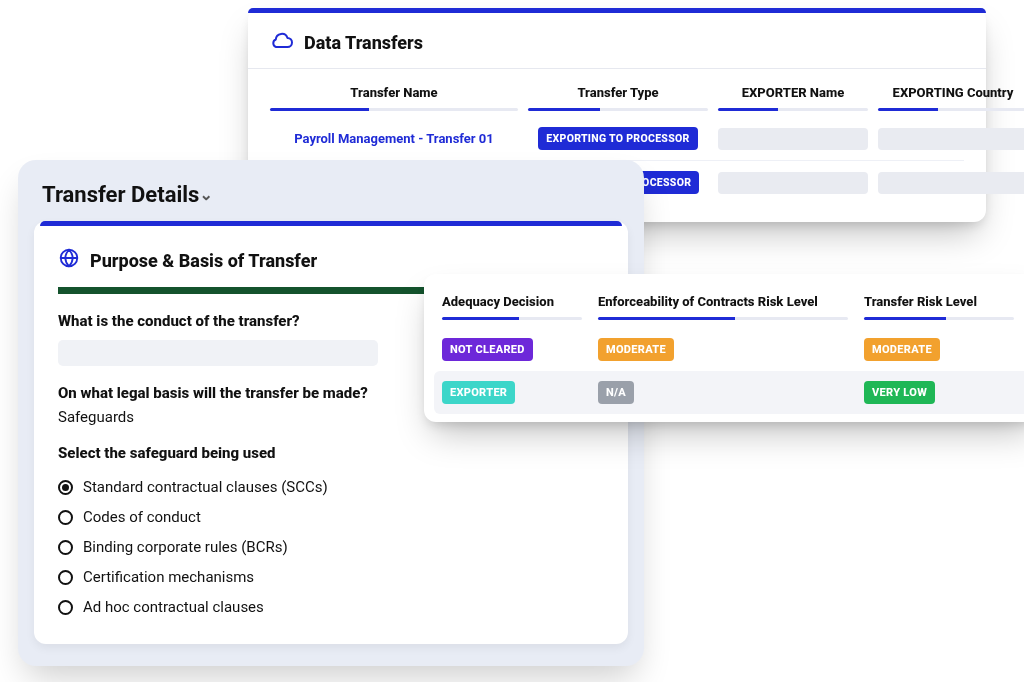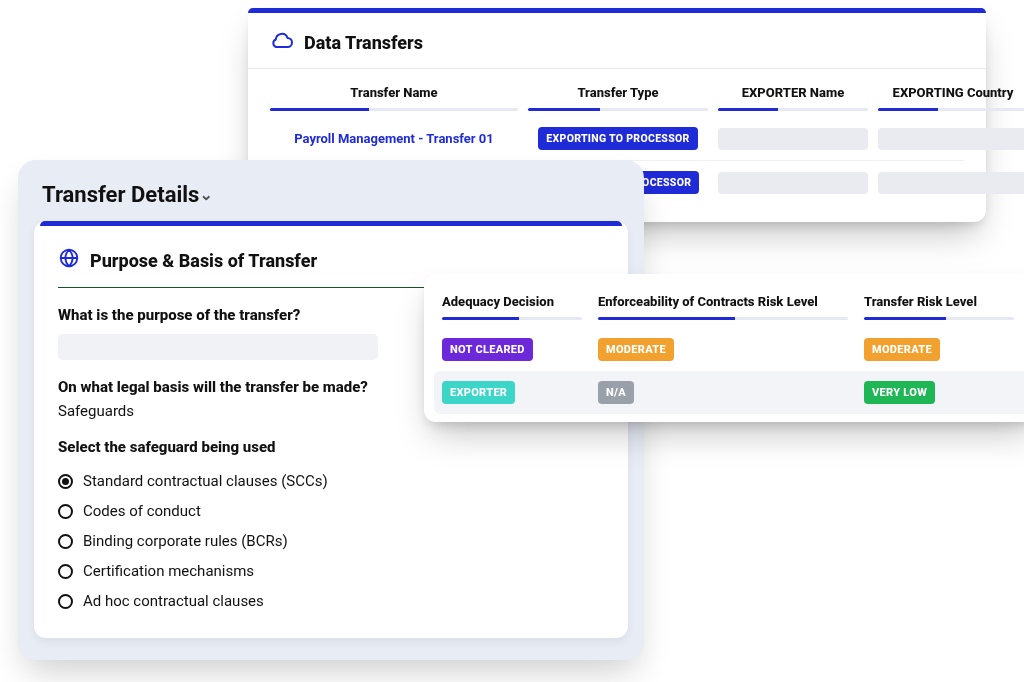--- a/index.html
+++ b/index.html
@@ -43,21 +43,21 @@
   .details-title { display:flex; align-items:center; gap:0; font-size:22px; font-weight:700; color:#111; padding: 4px 8px 14px;}
   .chev { font-size:16px; color:#555; }
   .inner-card {
     position:relative; background:#fff; border-radius:12px; padding: 20px 24px 22px;
     box-shadow: 0 4px 10px rgba(0,0,0,.06);
   }
   .inner-card::before{
     content:""; position:absolute; left:6px; right:6px; top:0; height:5px; background:#1f2bd6;
     border-top-left-radius:10px; border-top-right-radius:10px;
   }
-  .sec-head { display:flex; align-items:center; gap:10px; padding-top:6px; padding-bottom:14px; border-bottom:1px solid #14532d;}
+  .sec-head { display:flex; align-items:center; gap:10px; padding-top:6px; padding-bottom:14px; border-bottom:7px solid #14532d;}
   .sec-title { font-size:18px; font-weight:800; color:#111;}
   .q { font-size:15px; font-weight:800; color:#111; margin-top:18px; }
   .field { margin-top:10px; height:26px; width:320px; background:#f0f2f6; border-radius:5px;}
   .plain { font-size:15px; color:#111; margin-top:6px; }
   .radio-list { list-style:none; margin-top:10px; }
   .radio-item { display:flex; align-items:center; gap:10px; padding:6px 0; font-size:15px; color:#111;}
   .radio { width:15px; height:15px; border:2px solid #111; border-radius:50%; display:inline-flex; align-items:center; justify-content:center;}
   .radio.checked::after{ content:""; width:7px; height:7px; background:#111; border-radius:50%; }
 
   
@@ -129,21 +129,21 @@
       <span>
         <svg width="22" height="22" viewBox="0 0 24 24" fill="none" stroke="#1f2bd6" stroke-width="2" stroke-linecap="round" stroke-linejoin="round">
             <circle cx="12" cy="12" r="9"></circle>
             <path d="M3 12h18"></path>
             <path d="M12 3c2.5 2.7 4 5.7 4 9s-1.5 6.3-4 9c-2.5-2.7-4-5.7-4-9s1.5-6.3 4-9z"></path>
           </svg>
       </span>
       <div class="sec-title">Purpose &amp; Basis of Transfer</div>
     </div>
 
-    <div class="q">What is the purpose of the transfer?</div>
+    <div class="q">What is the conduct of the transfer?</div>
     <div class="field"></div>
 
     <div class="q">On what legal basis will the transfer be made?</div>
     <div class="plain">Safeguards</div>
 
     <div class="q">Select the safeguard being used</div>
     <ul class="radio-list">
       <li class="radio-item">
         <span class="radio checked"></span>
         <span>Standard contractual clauses (SCCs)</span>

